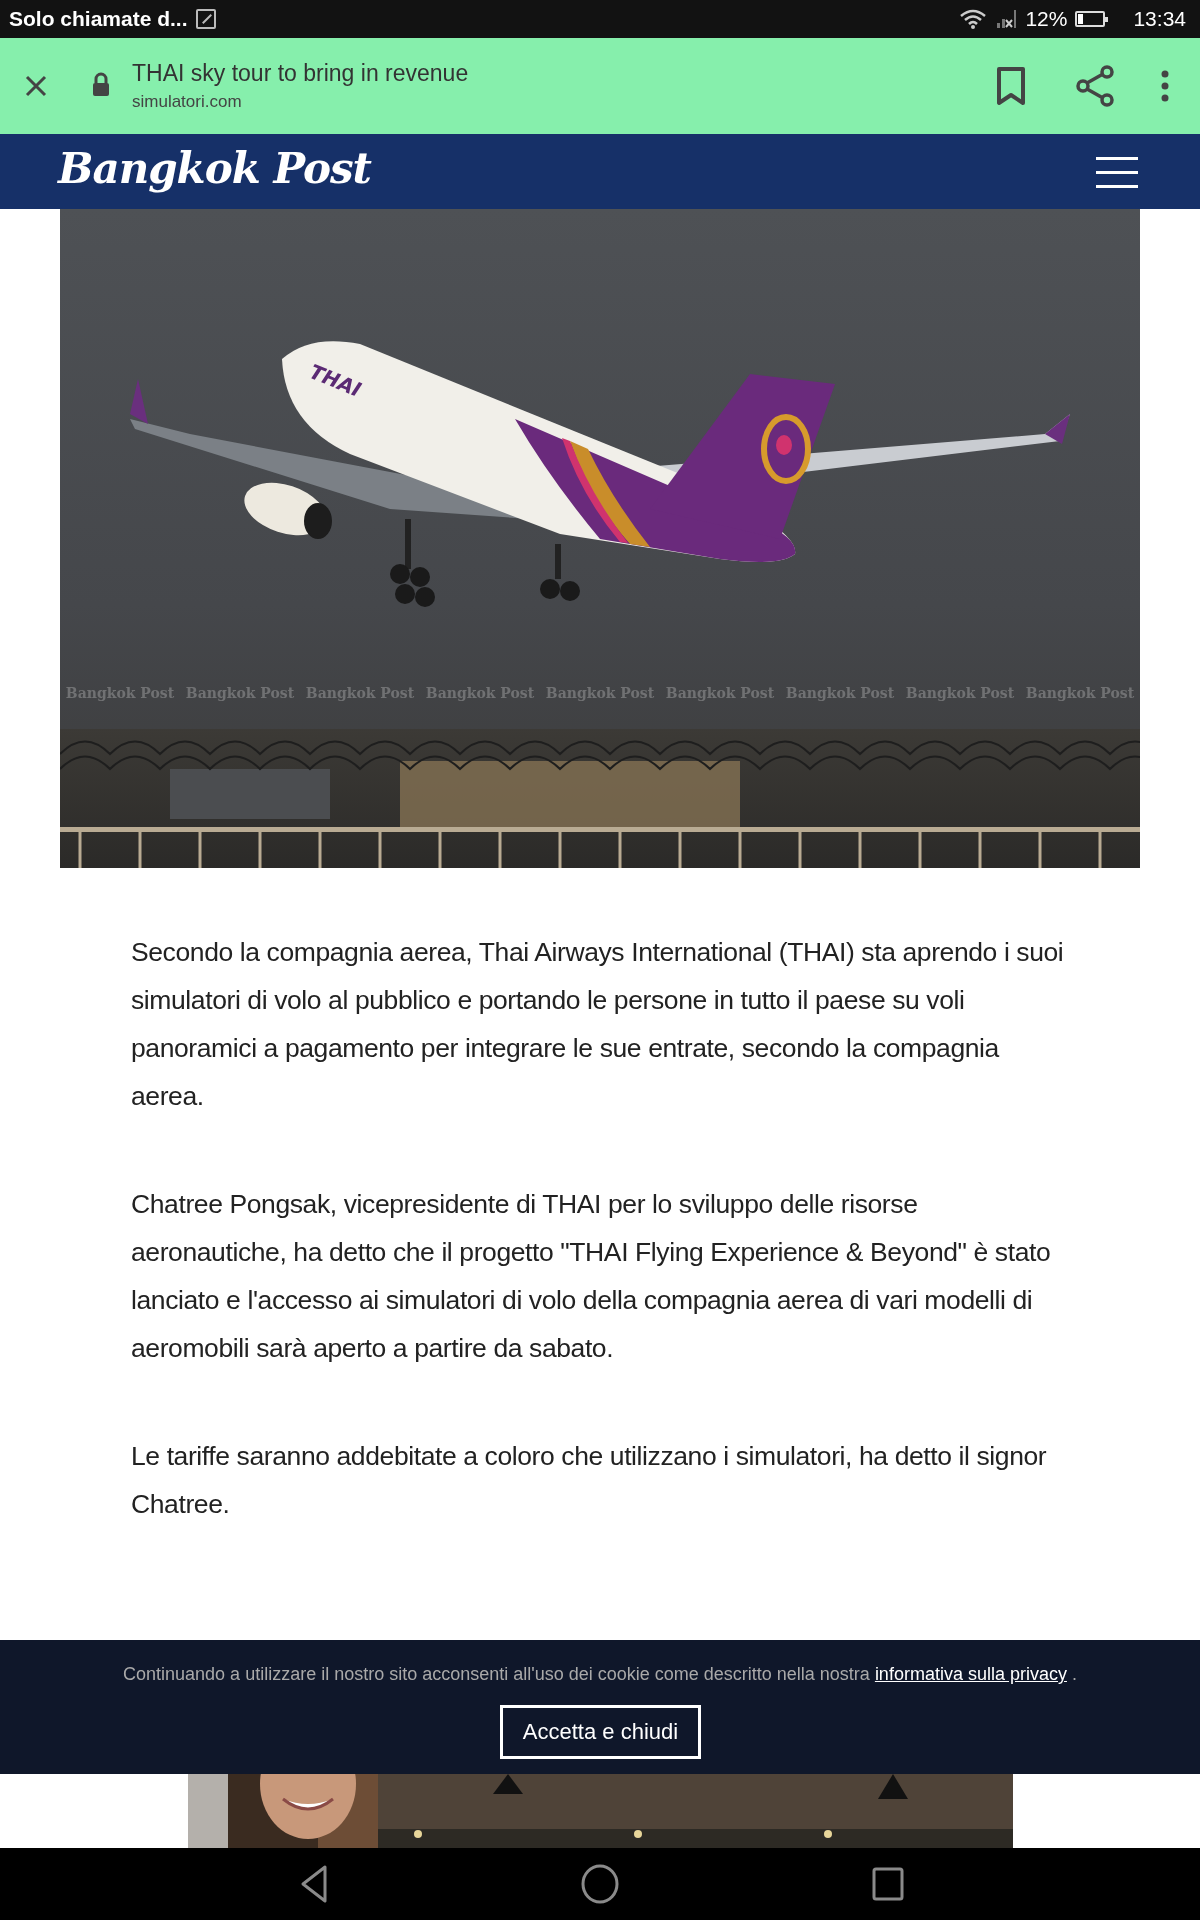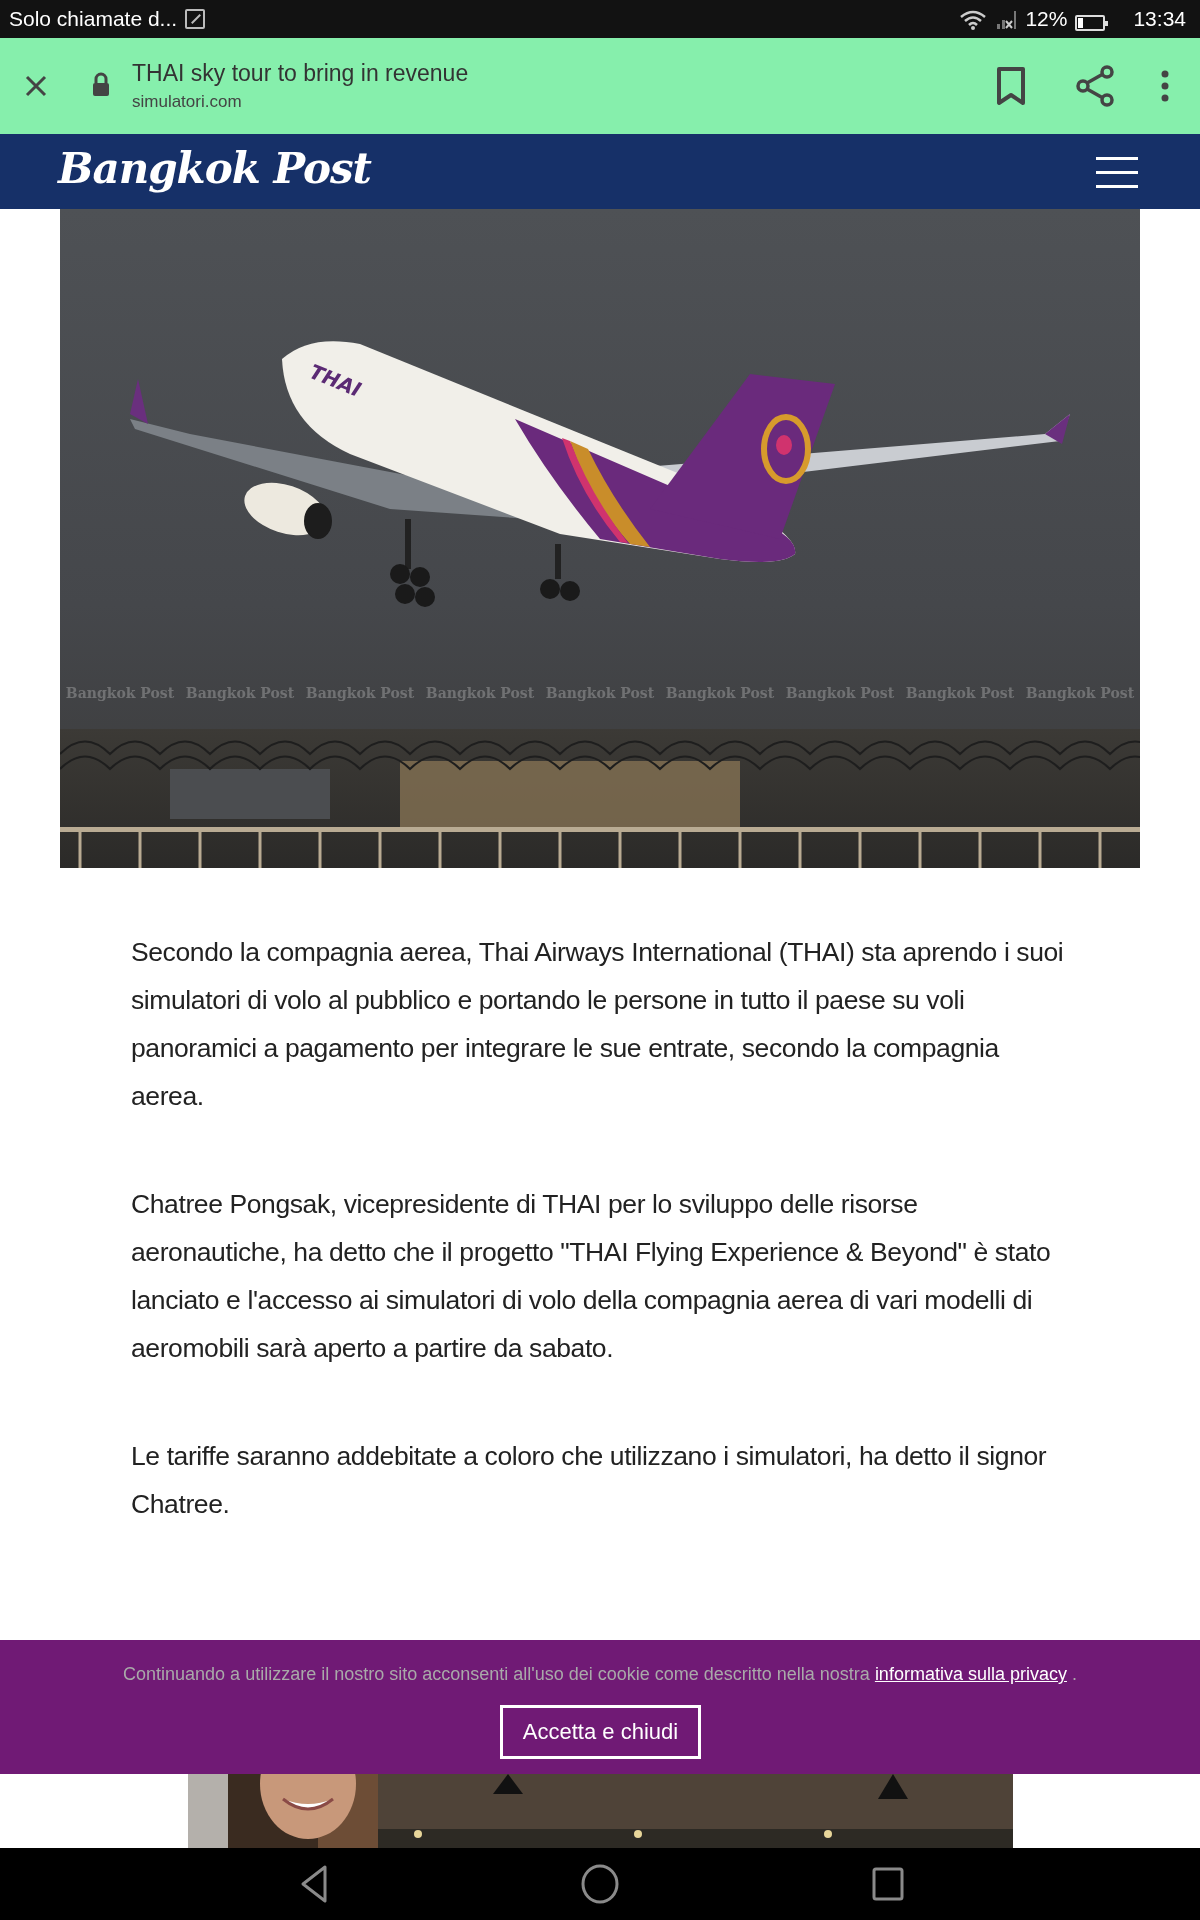--- a/index.html
+++ b/index.html
@@ -1,22 +1,22 @@
 <!DOCTYPE html>
 <html><head>
 <meta charset="utf-8">
 <style>
   * { box-sizing: border-box; margin: 0; padding: 0; }
   html, body { width: 1200px; height: 1920px; overflow: hidden; background: #ffffff; }
   body { position: relative; font-family: "Liberation Sans", sans-serif; }
 
   
   .statusbar { position: absolute; left: 0; top: 0; width: 1200px; height: 38px; background: #121212; color: #ffffff; font-size: 21px; }
-  .statusbar .left { position: absolute; left: 9px; top: 7px; display: flex; align-items: center; gap: 8px; }
-  .statusbar .right { position: absolute; right: 14px; top: 7px; display: flex; align-items: flex-end; gap: 8px; }
+  .statusbar .left { position: absolute; left: 9px; top: 7px; display: flex; align-items: center; gap: 8px; font-weight: bold; }
+  .statusbar .right { position: absolute; right: 14px; top: 7px; display: flex; align-items: center; gap: 8px; }
   .img-notif { width: 20px; height: 20px; border: 2px solid #bbb; border-radius: 2px; position: relative; }
   .img-notif:after { content: ""; position: absolute; left: 3px; top: 7px; width: 12px; height: 2px; background: #bbb; transform: rotate(-45deg); }
   .batt { width: 30px; height: 16px; border: 2px solid #ddd; border-radius: 2px; position: relative; }
   .batt:before { content: ""; position: absolute; left: 1px; top: 1px; width: 5px; height: 10px; background: #fff; }
   .batt:after { content: ""; position: absolute; right: -5px; top: 4px; width: 3px; height: 5px; background: #ddd; }
 
   
   .toolbar { position: absolute; left: 0; top: 38px; width: 1200px; height: 96px; background: #86efac; }
   .tb-close { position: absolute; left: 18px; top: 30px; width: 36px; height: 36px; display: flex; align-items: center; justify-content: center; }
   .tb-lock { position: absolute; left: 90px; top: 34px; width: 22px; height: 26px; }
@@ -32,21 +32,21 @@
 
   
   .hero { position: absolute; left: 60px; top: 209px; width: 1080px; height: 659px; overflow: hidden; background: #4b4d51; }
   .watermarks { position: absolute; left: 0; top: 476px; width: 1080px; display: flex; justify-content: space-around; font-family: "DejaVu Serif", serif; font-size: 14px; color: rgba(200,200,200,0.35); font-weight: bold; }
 
   
   .article { position: absolute; left: 131px; top: 928px; width: 940px; font-family: Liberation Sans, sans-serif; font-size: 26.5px; line-height: 48px; color: #222; letter-spacing: -0.4px; }
   .article p { margin-bottom: 60px; }
 
   
-  .cookie { position: absolute; left: 0; top: 1640px; width: 1200px; height: 134px; background: #701a75; }
+  .cookie { position: absolute; left: 0; top: 1640px; width: 1200px; height: 134px; background: #0f172a; }
   .cookie-text { position: absolute; left: 0; top: 24px; width: 1200px; text-align: center; font-size: 18px; color: #a9a9a9; }
   .cookie-text a { color: #ffffff; text-decoration: underline; }
   .cookie-btn { position: absolute; left: 500px; top: 65px; width: 201px; height: 54px; border: 3px solid #ffffff; color: #ffffff; font-size: 22px; display: flex; align-items: center; justify-content: center; background: transparent; }
 
   
   .ad { position: absolute; left: 188px; top: 1774px; width: 825px; height: 74px; overflow: hidden; background: linear-gradient(90deg, #a8a8a8 0 5%, #3b2e24 5% 14%, #6d4d36 14% 28%, #4a3e33 28% 100%); }
 
   
   .navbar { position: absolute; left: 0; top: 1848px; width: 1200px; height: 72px; background: #000000; }
   .nav-btn { position: absolute; top: 14px; width: 60px; height: 44px; display: flex; align-items: center; justify-content: center; }

